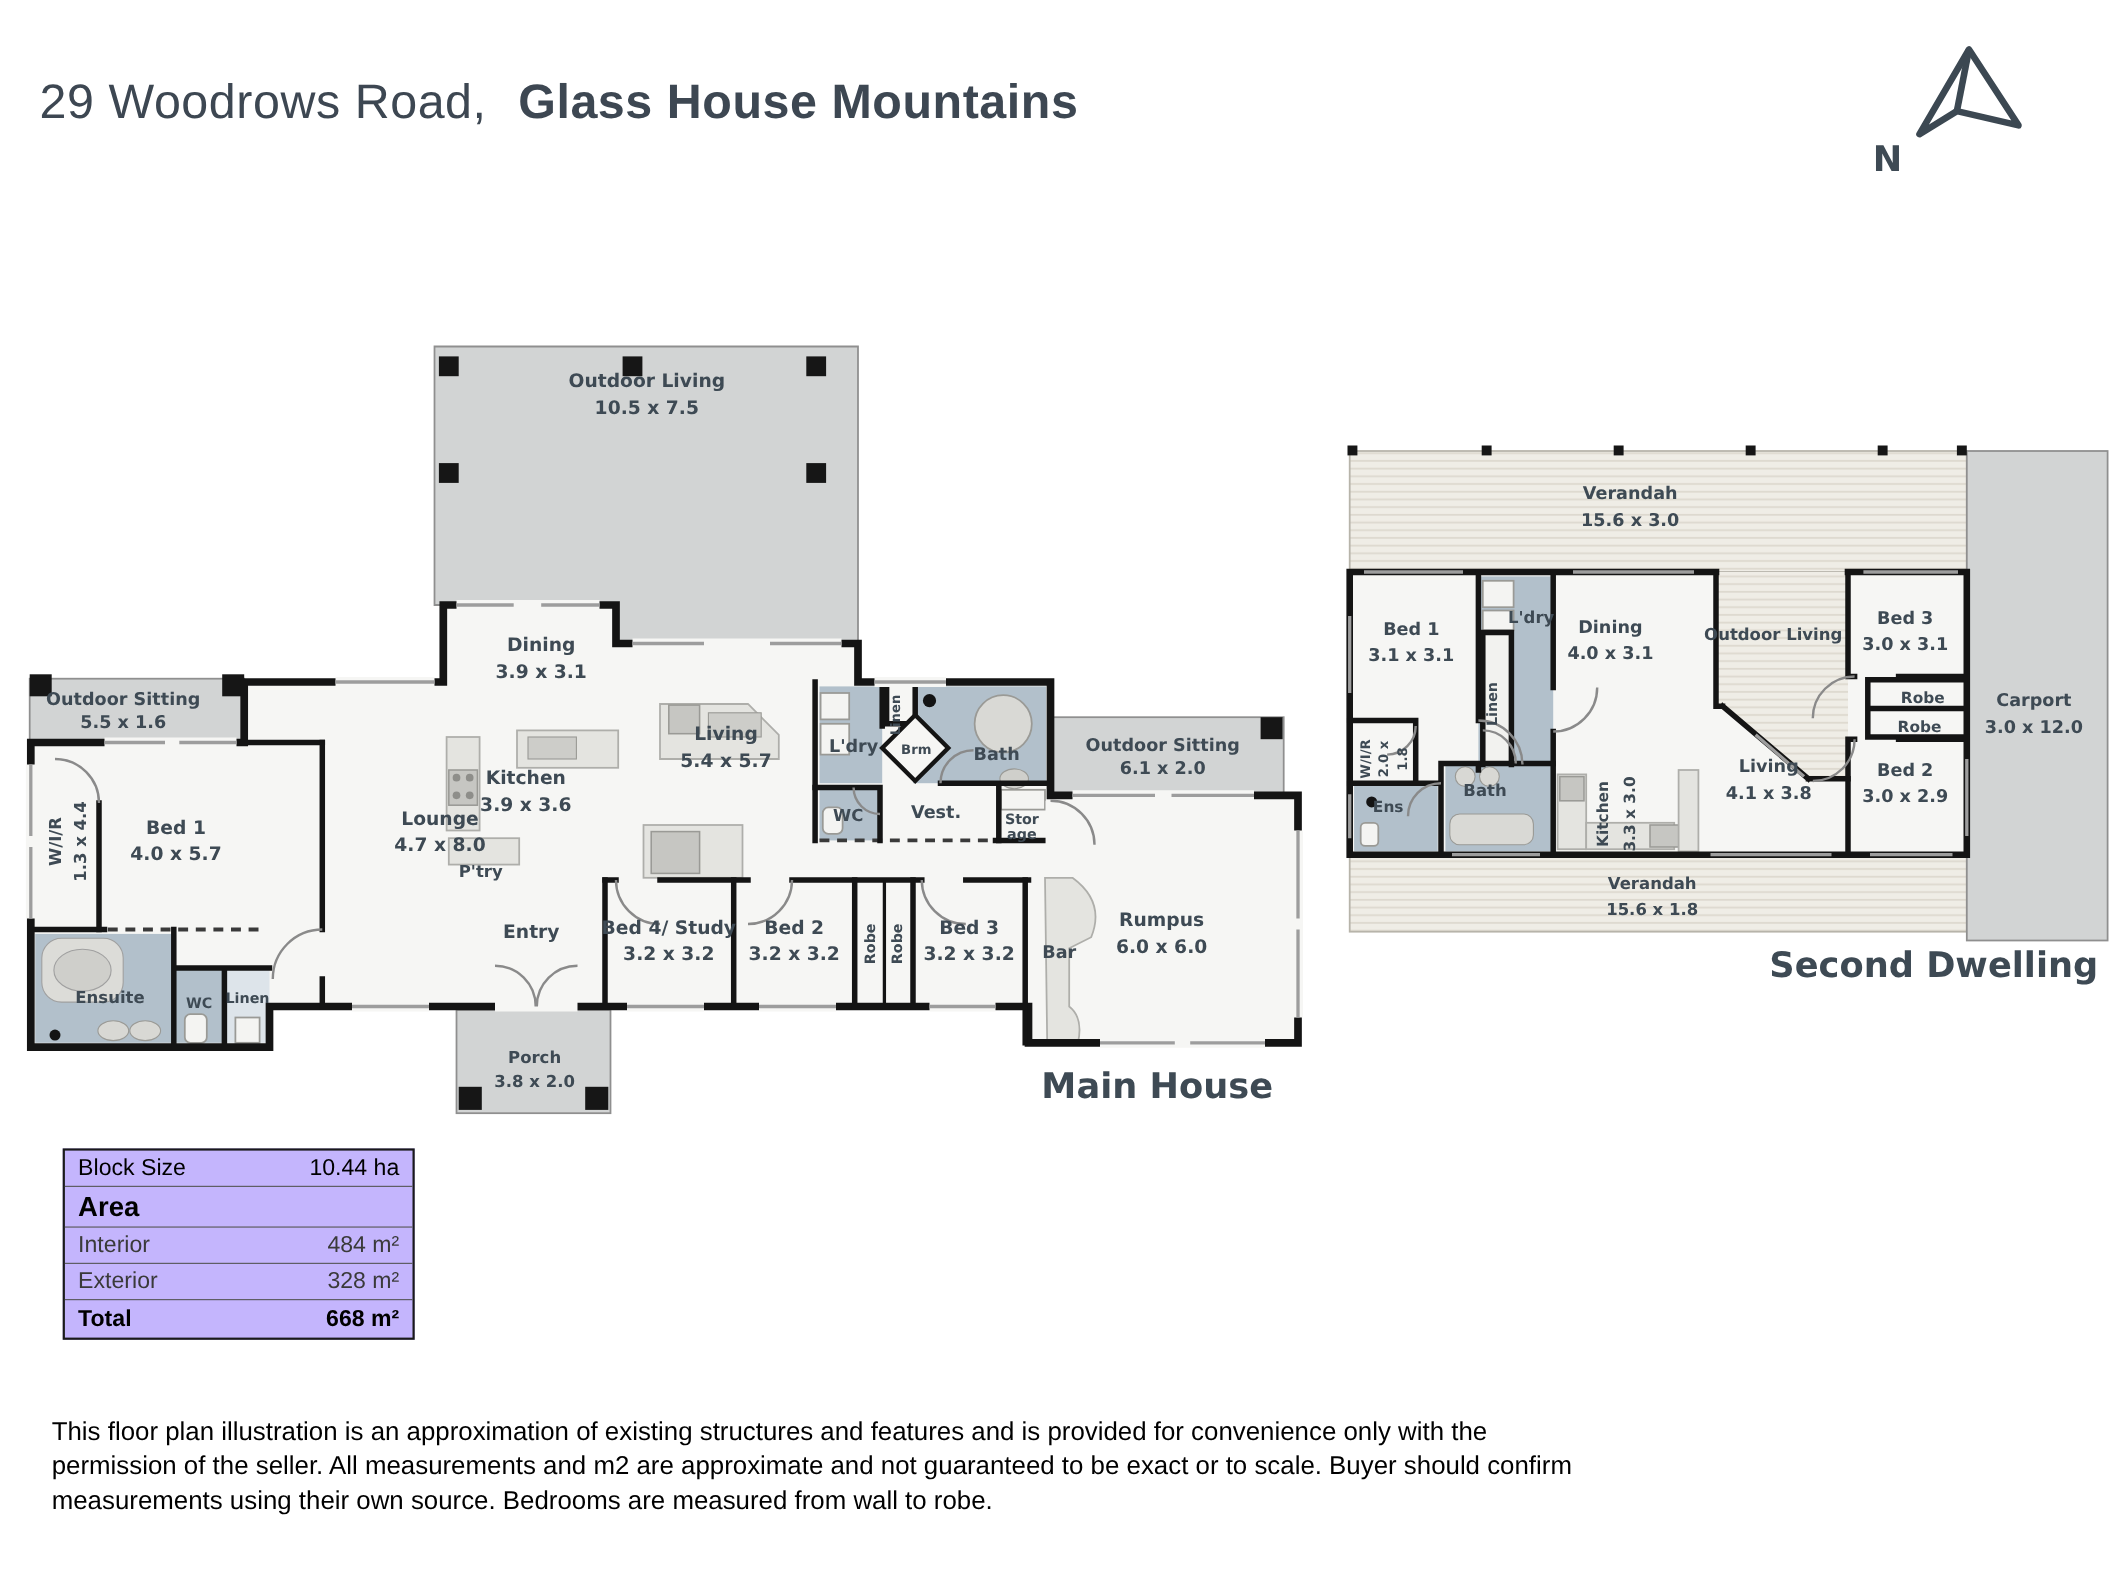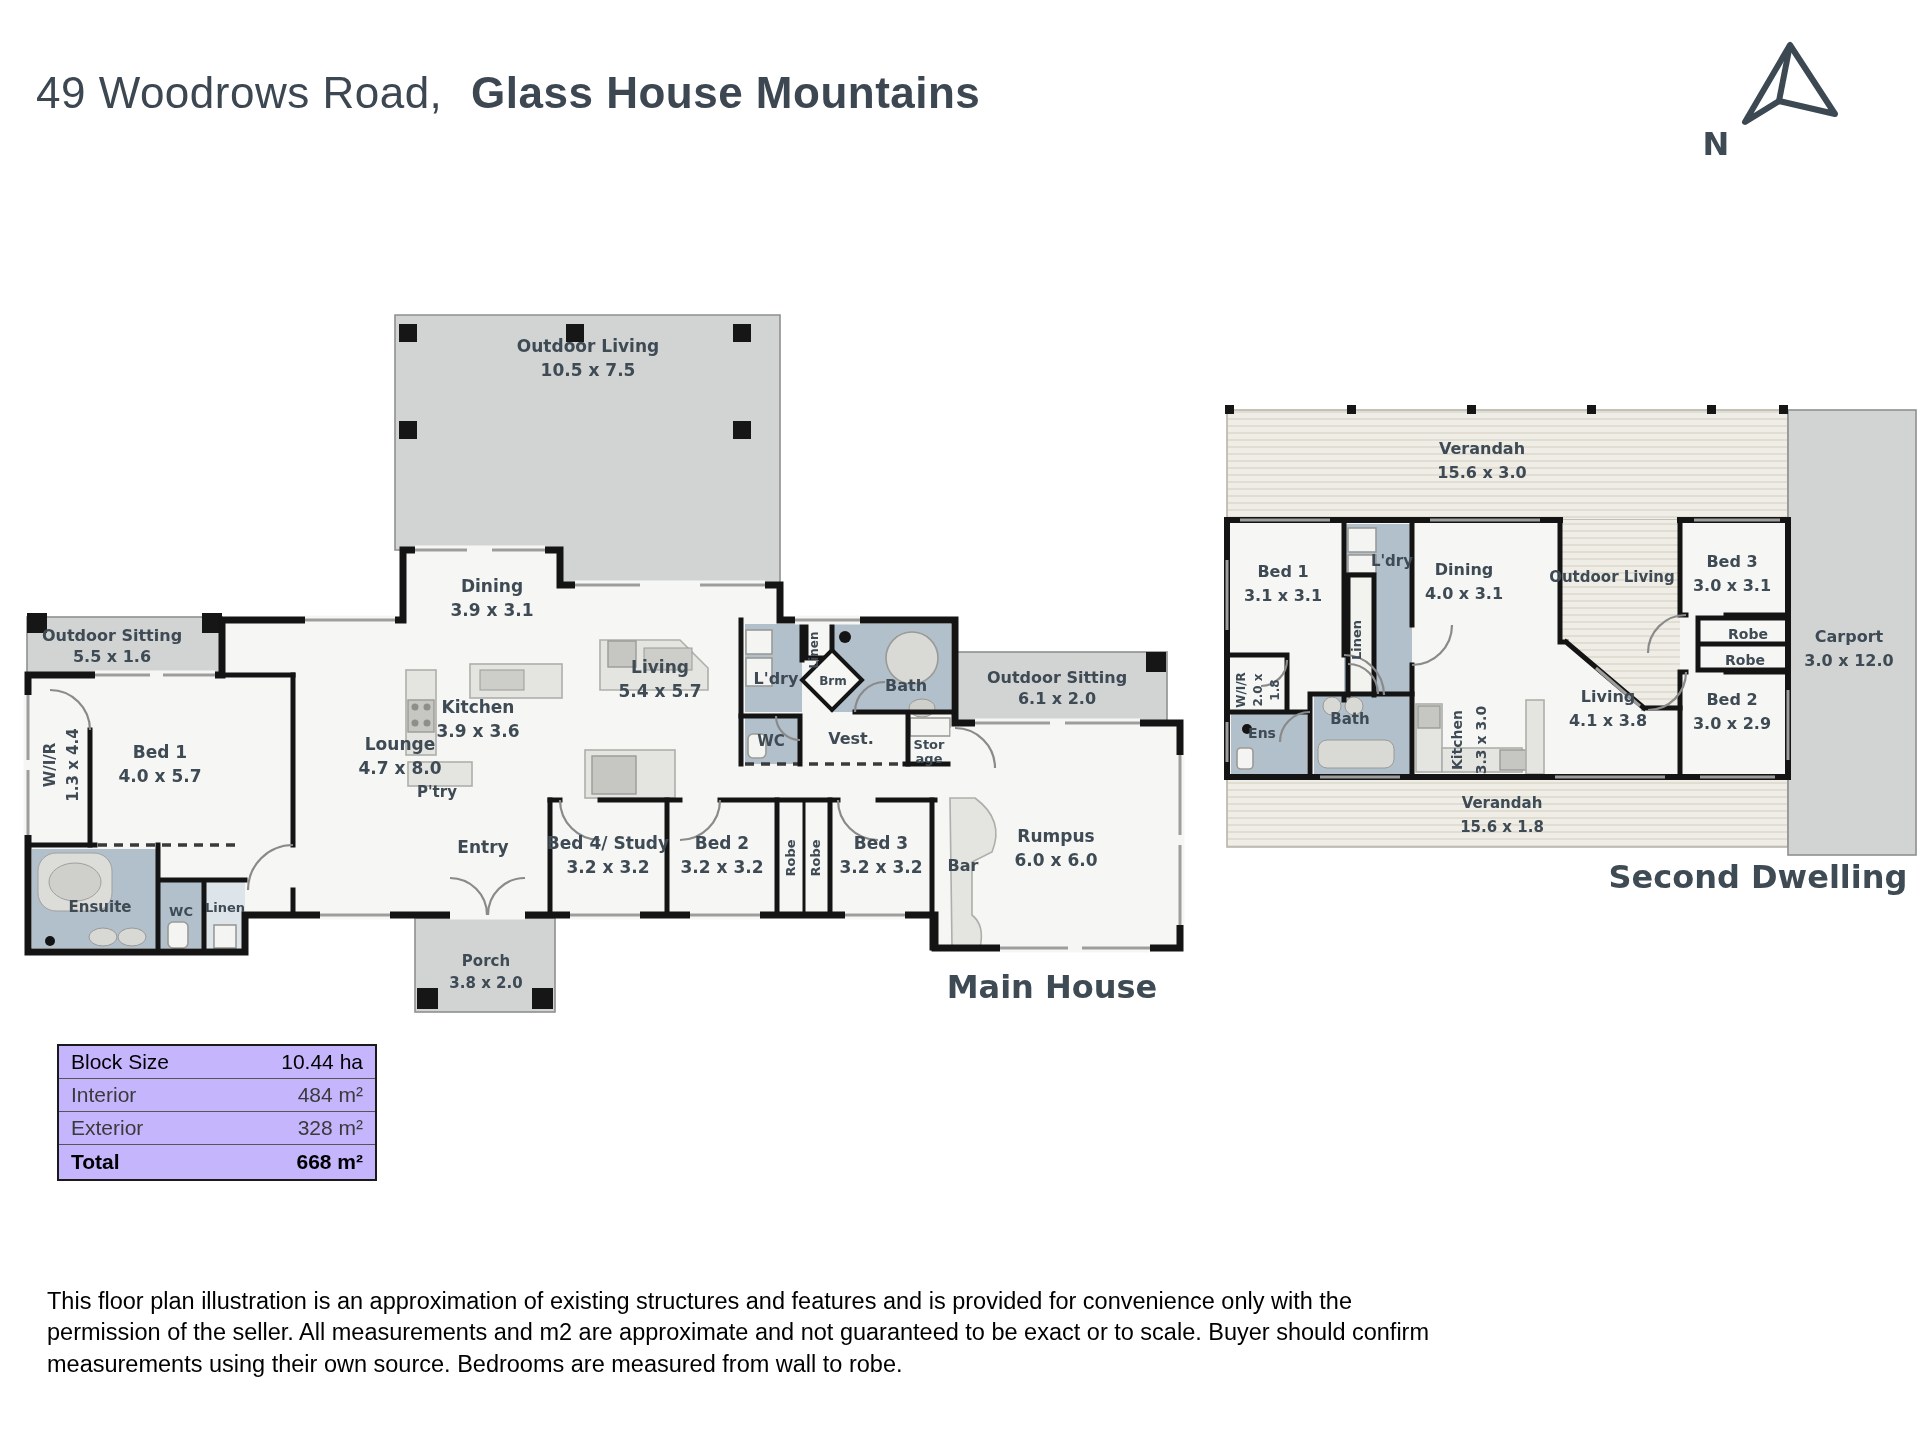--- a/index.html
+++ b/index.html
@@ -35,21 +35,21 @@
   .area-table .row.bold{font-weight:700;height:30px;}
   .disclaimer{position:absolute;left:47px;top:1286px;width:1400px;font-size:23.5px;
       line-height:1.34;color:#000000;}
 </style>
 </head>
 <body>
 
 <div class="page">
 
   <div class="title">
-    <span class="addr">49 Woodrows Road, </span><span class="suburb">Glass House Mountains</span>
+    <span class="addr">29 Woodrows Road, </span><span class="suburb">Glass House Mountains</span>
   </div>
 
   <svg width="1920" height="1440" viewBox="0 0 1920 1440">
     <defs>
       <pattern id="deck" patternUnits="userSpaceOnUse" width="12" height="7">
         <rect width="12" height="7" fill="#efede6"></rect>
         <path d="M0 6 H12" stroke="#ddd9cf" stroke-width="1.6"></path>
       </pattern>
     </defs>
 
@@ -300,20 +300,23 @@
         <text x="1758" y="888" class="f32">Second Dwelling</text>
       </g>
     </g>
   </svg>
 
   <div class="area-table">
     <div class="row">
       <span>Block Size</span>
       <span>10.44 ha</span>
     </div>
+    <div class="row hdr">
+      <span>Area</span>
+    </div>
     <div class="row light">
       <span>Interior</span>
       <span>484 m²</span>
     </div>
     <div class="row light">
       <span>Exterior</span>
       <span>328 m²</span>
     </div>
     <div class="row bold">
       <span>Total</span>

